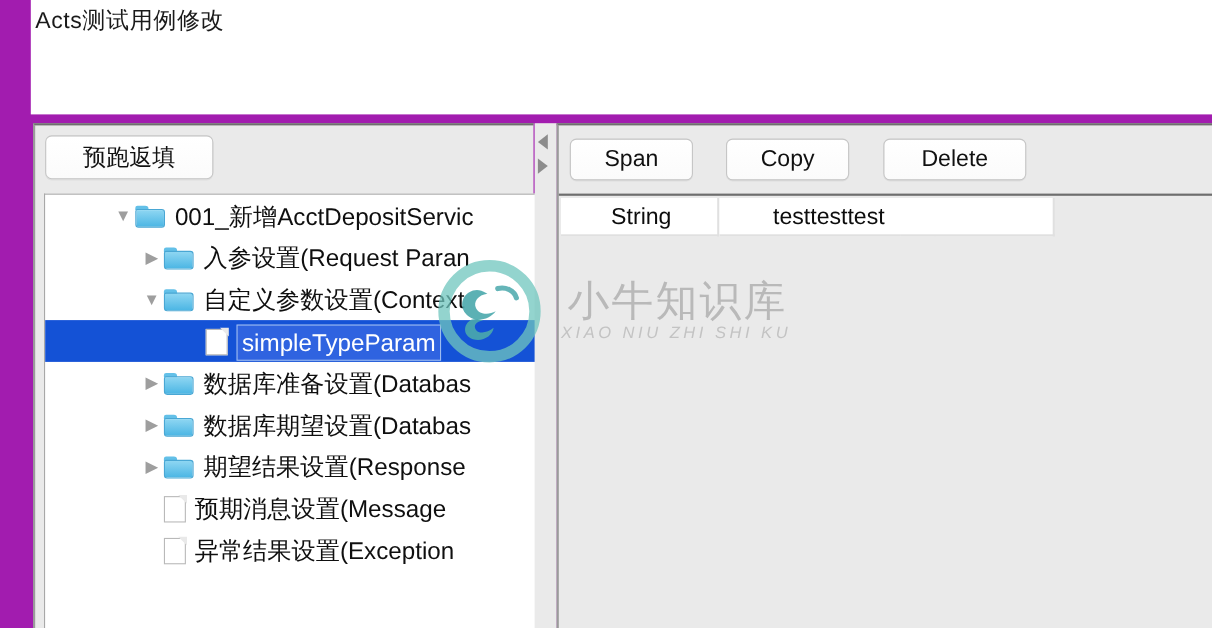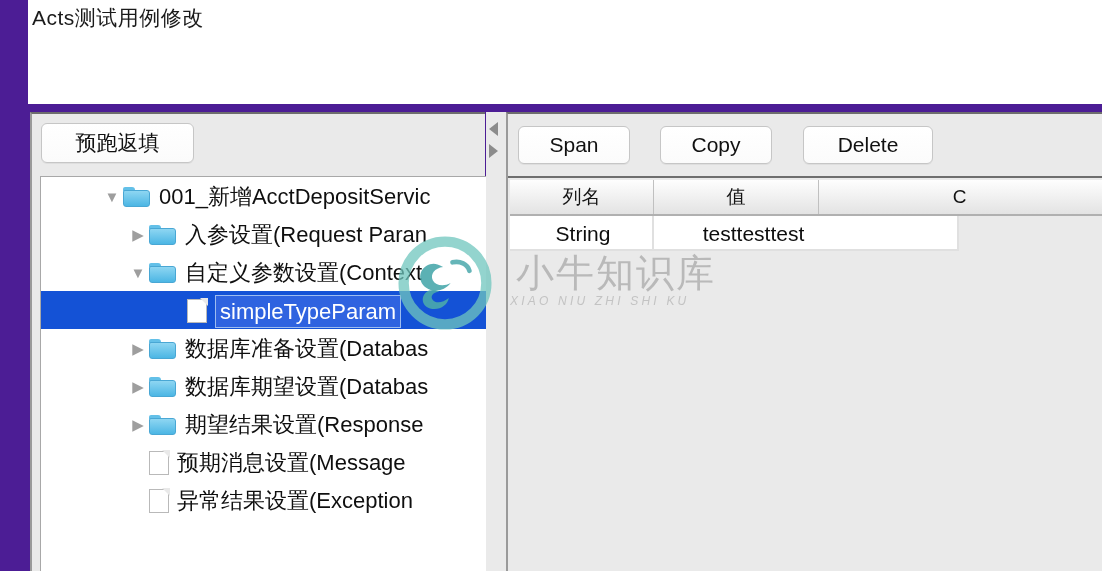--- a/index.html
+++ b/index.html
@@ -14,21 +14,21 @@
     font-family: "Liberation Sans", "DejaVu Sans", sans-serif;
     position: relative;
   }
 
   
   #app {
     position: absolute;
     left: 0; top: 0;
     width: 1102px;
     height: 571px;
-    background: #4c1d95;
+    background: #a21caf;
   }
 
   
   .title-band {
     position: absolute;
     left: 28px; top: 0;
     width: 1074px; height: 104px;
     background: #ffffff;
   }
   .title-text {
@@ -280,21 +280,21 @@
     position: absolute;
     left: 46px; top: 0;
     font-size: 38px;
     color: #b9b9b9;
     letter-spacing: 2px;
     white-space: nowrap;
   }
   .wm-en {
     position: absolute;
     left: 40px; top: 46px;
-    font-size: 12px;
+    font-size: 15px;
     color: #c3c3c3;
     letter-spacing: 3.2px;
     font-style: italic;
     white-space: nowrap;
   }
   .wm-logo {
     position: absolute;
     left: -72px; top: -12px;
     width: 94px; height: 94px;
     z-index: 41;
@@ -333,25 +333,20 @@
   </div>
 
   <div class="right-panel">
     <div class="toolbar">
       <button class="btn tb-btn b0">Span</button>
       <button class="btn tb-btn b1">Copy</button>
       <button class="btn tb-btn b2">Delete</button>
     </div>
 
     <div class="table-wrap">
-      <div class="thead" id="thead">
-          <div class="th" style="left: 0px; width: 144px;">列名</div>
-          <div class="th" style="left: 144px; width: 165px;">值</div>
-          <div class="th last" style="left: 309px; width: 281px;">C</div>
-        </div>
       <div id="tbody">
           <div class="trow">
             <div class="td" style="left: 0px; width: 144px;">String</div>
             <div class="td" style="left: 144px; width: 197px;">testtesttest</div>
             <div class="td" style="left: 309px; width: 140px;"></div>
           </div>
         </div>
     </div>
   </div>
 

